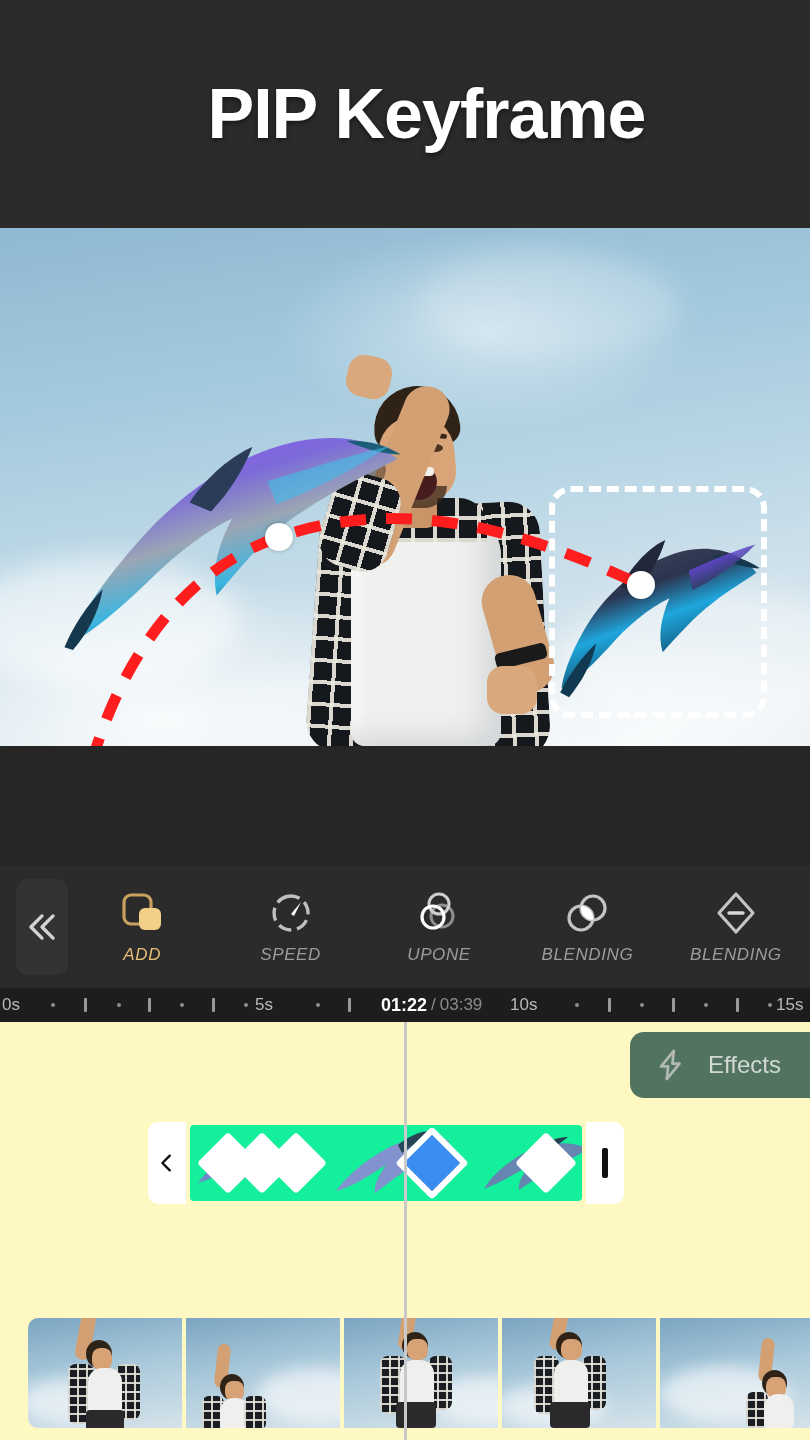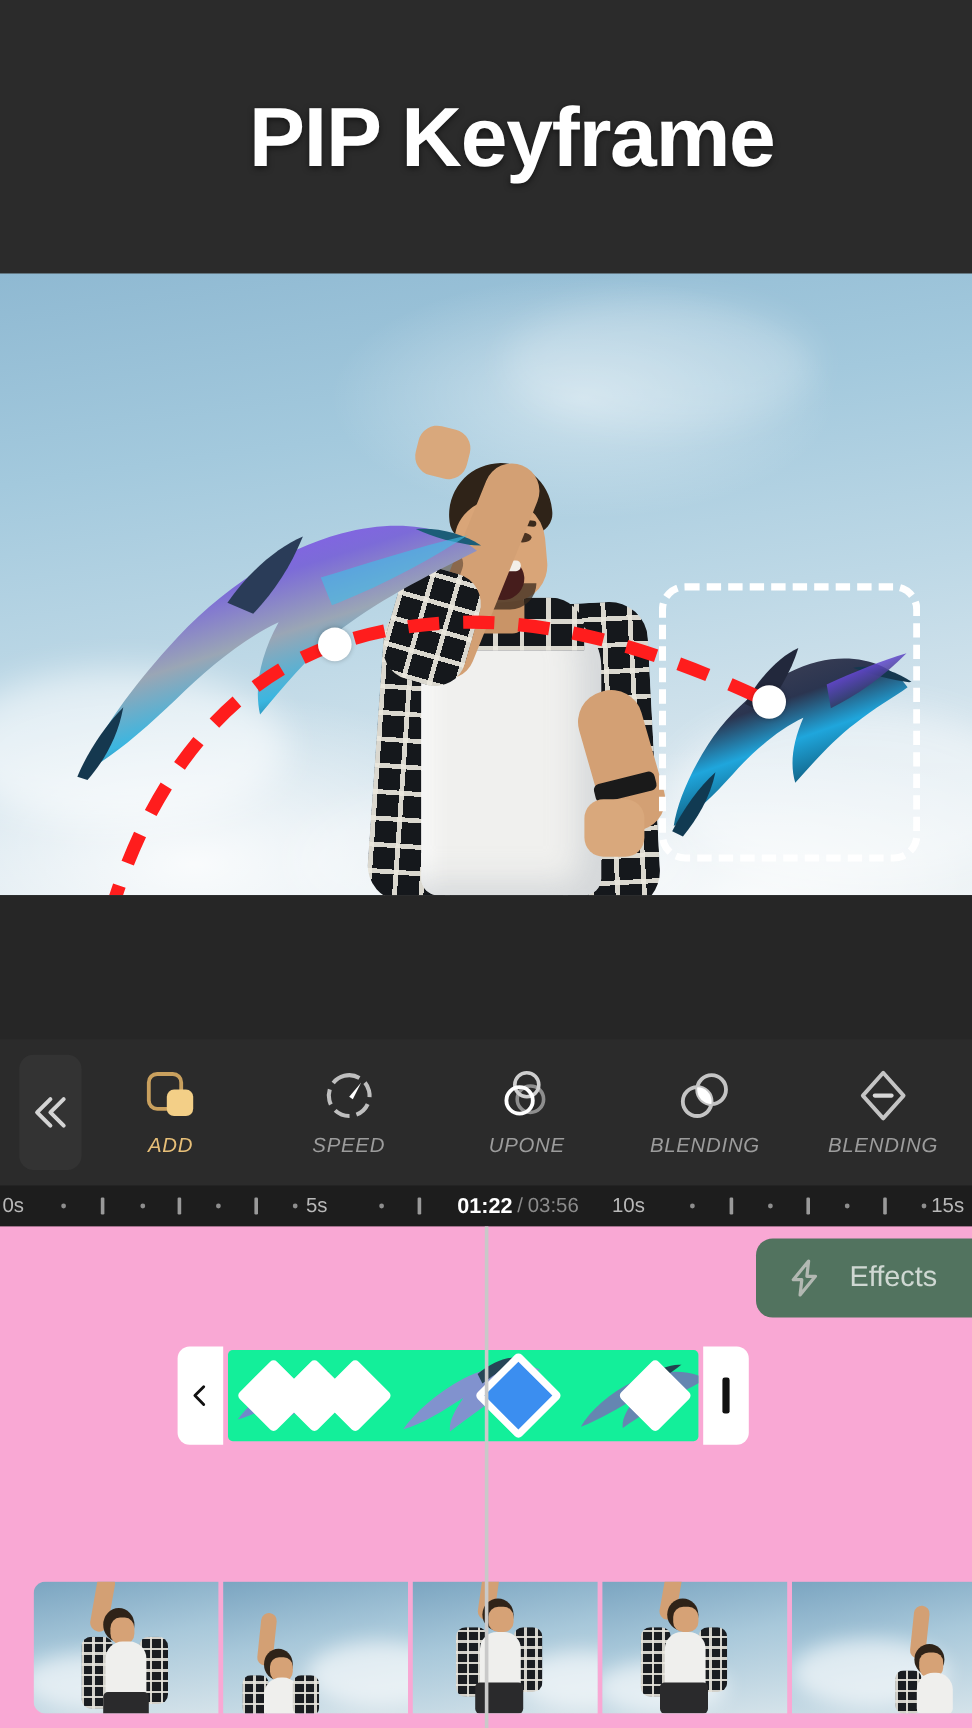--- a/index.html
+++ b/index.html
@@ -157,21 +157,21 @@
     position: absolute; left: 381px; top: 0; height: 34px;
     display:flex; align-items:center; gap:4px; white-space:nowrap;
   }
   #time-cur { font-size: 18px; font-weight: bold; color: #ffffff; }
   #time-sep { font-size: 17px; color: #8b8b8b; }
   #time-total { font-size: 17px; color: #8b8b8b; }
 
   
   #tracks {
     position:absolute; left:0; top:1022px; width:810px; height:418px;
-    background:#f9a8d4; overflow:hidden;
+    background:#fef9c3; overflow:hidden;
   }
   .track-clip {
     position: absolute;
     border-radius: 14px;
     display:flex; align-items:center;
     font-size: 24px;
     color: rgba(255,255,255,0.72);
   }
   #effects-clip {
     left: 630px; top: 10px; width: 220px; height: 66px;
@@ -460,21 +460,21 @@
     <div class="rk" style="left:316px;">
         <span class="rk-dot"></span>
       </div>
     <div class="rk" style="left:348px;">
         <span class="rk-tick"></span>
       </div>
 
     <div id="time-readout">
       <span id="time-cur">01:22</span>
       <span id="time-sep">/</span>
-      <span id="time-total">03:56</span>
+      <span id="time-total">03:39</span>
     </div>
 
     <div class="rk" style="left:510px;">
         <span class="rk-label">10s</span>
       </div>
     <div class="rk" style="left:575px;">
         <span class="rk-dot"></span>
       </div>
     <div class="rk" style="left:608px;">
         <span class="rk-tick"></span>

